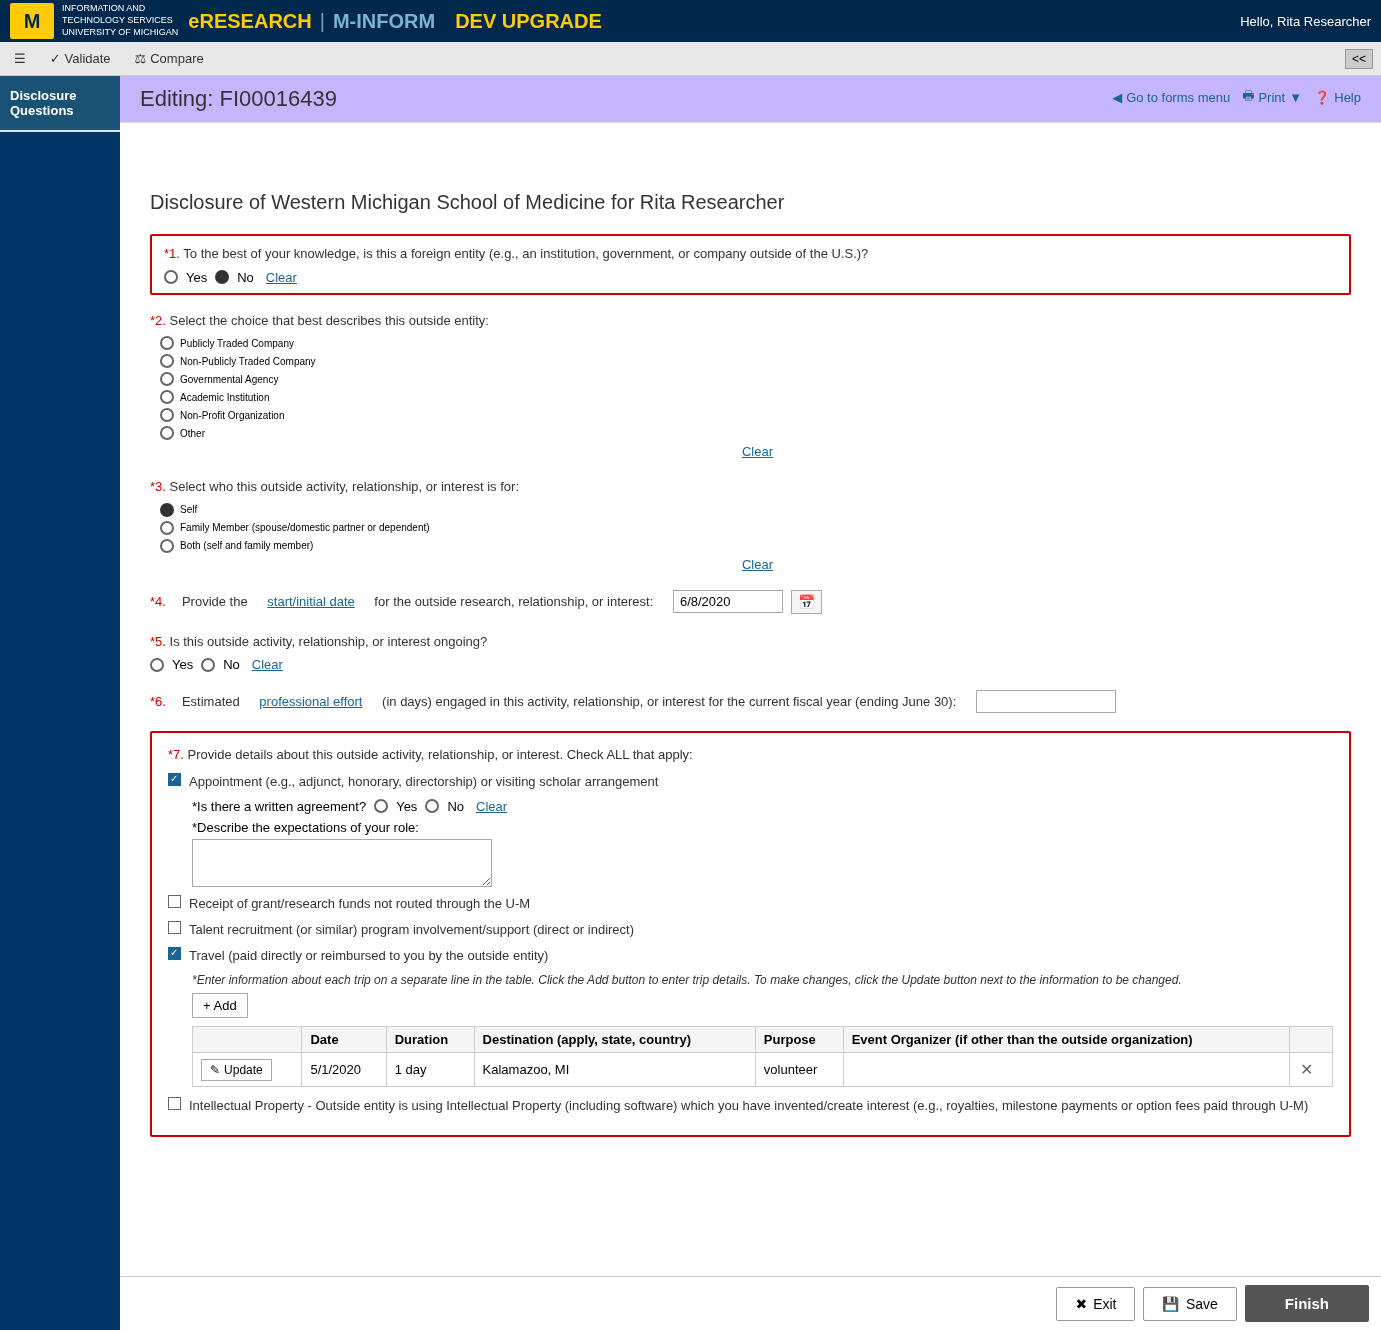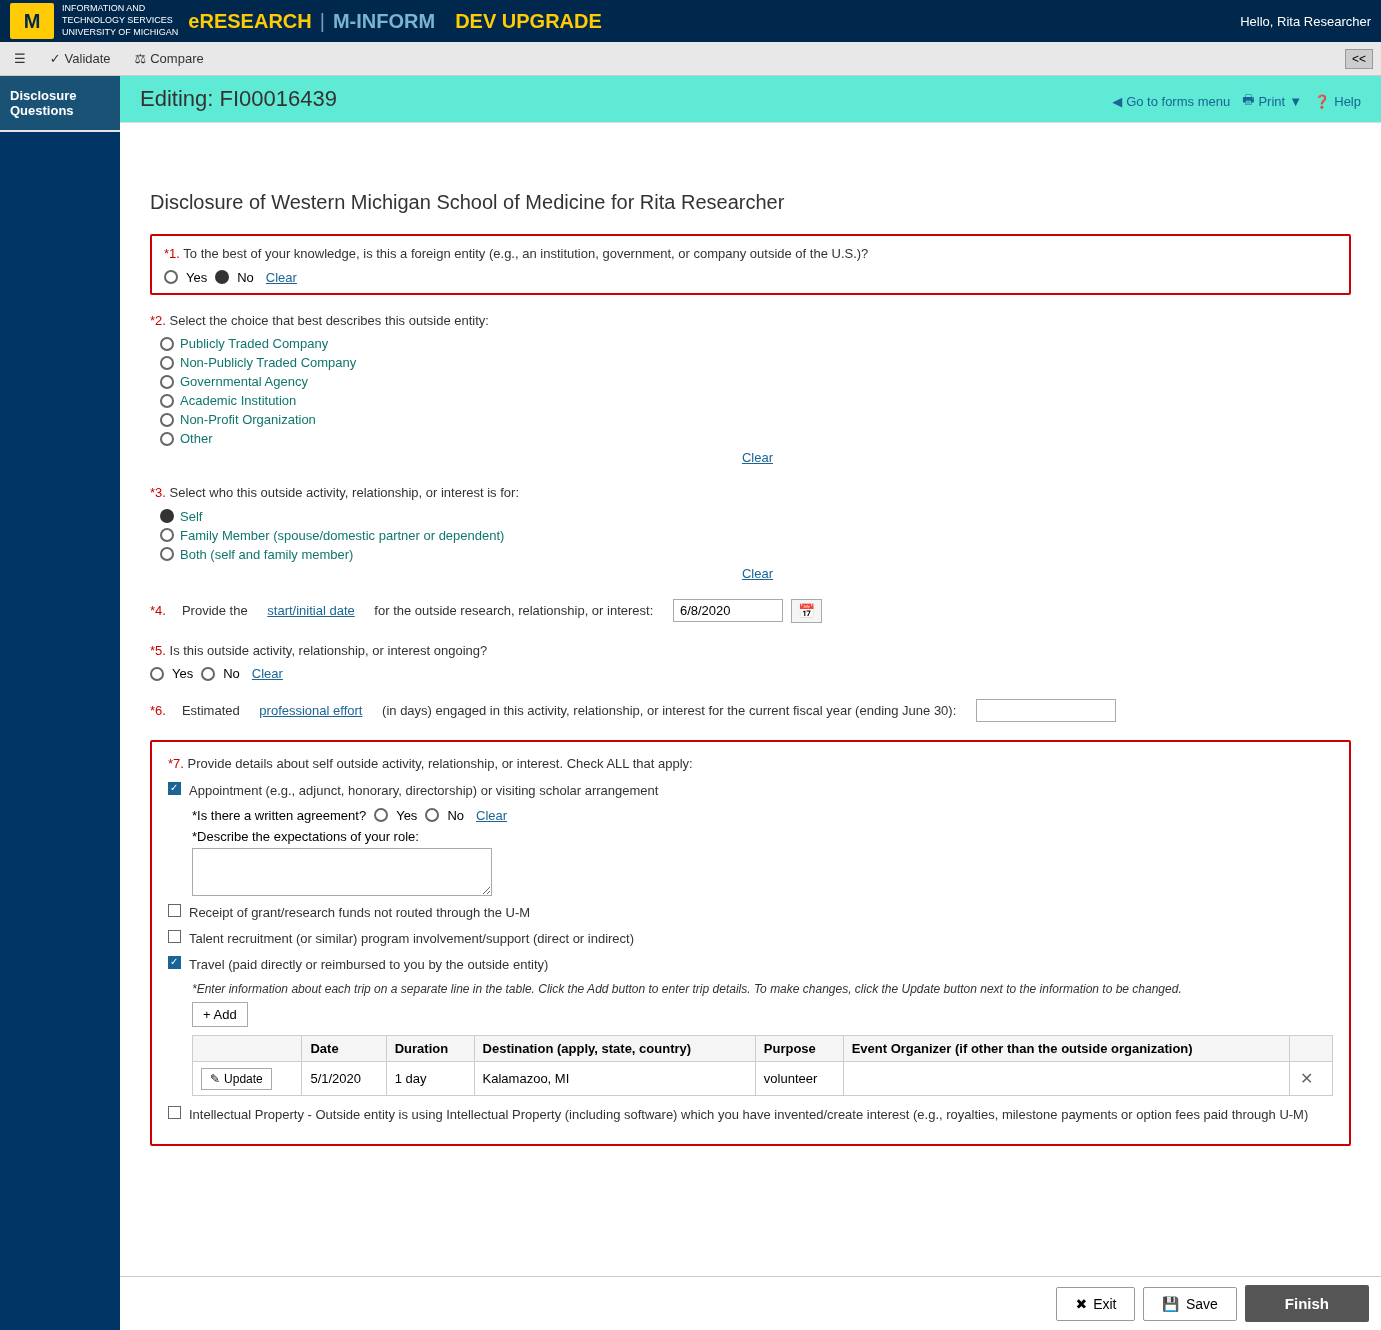--- a/index.html
+++ b/index.html
@@ -125,25 +125,25 @@
     .main-content {
       flex: 1;
       background: white;
       overflow-y: auto;
       padding: 0;
     }
 
     
     .page-header {
       display: flex;
-      align-items: flex-end;
+      align-items: flex-start;
       justify-content: space-between;
       padding: 10px 20px;
       border-bottom: 1px solid #ddd;
-      background: #5eead4;
+      background: #c4b5fd;
     }
     .page-title {
       font-size: 22px;
       font-weight: normal;
       color: #333;
     }
     .header-actions {
       display: flex;
       align-items: center;
       gap: 12px;
@@ -187,21 +187,21 @@
       display: flex;
       flex-direction: column;
       gap: 4px;
       margin-left: 10px;
     }
     .radio-row {
       display: flex;
       align-items: center;
       gap: 6px;
     }
-    .radio-row label { font-size: 13px; color: #0f766e; cursor: pointer; text-align: right; }
+    .radio-row label { font-size: 10px; color: #000000; cursor: pointer; text-align: right; }
 
     .clear-link {
       color: #1a6496;
       text-decoration: underline;
       cursor: pointer;
       font-size: 13px;
       background: none;
       border: none;
       padding: 0;
       margin-left: 4px;
@@ -625,21 +625,21 @@
           <span>(in days) engaged in this activity, relationship, or interest for the current fiscal year (ending June 30):</span>
           <span>&nbsp;</span>
           <input type="text" class="effort-input" value="" style="">
         </div>
       </div>
 
       <div class="question-box-red-7">
         <div class="question-label">
           <span class="req">*7.</span>
           <span> </span>
-          <span>Provide details about self outside activity, relationship, or interest. Check ALL that apply:</span>
+          <span>Provide details about this outside activity, relationship, or interest. Check ALL that apply:</span>
         </div>
         <div class="section7-content">
 
           <div class="checkbox-row">
             <span class="checkbox-checked"></span>
             <label>Appointment (e.g., adjunct, honorary, directorship) or visiting scholar arrangement</label>
           </div>
           <div class="sub-question">
             <div class="inline-radio-row">
               <span><span class="req">*</span>Is there a written agreement?</span>

